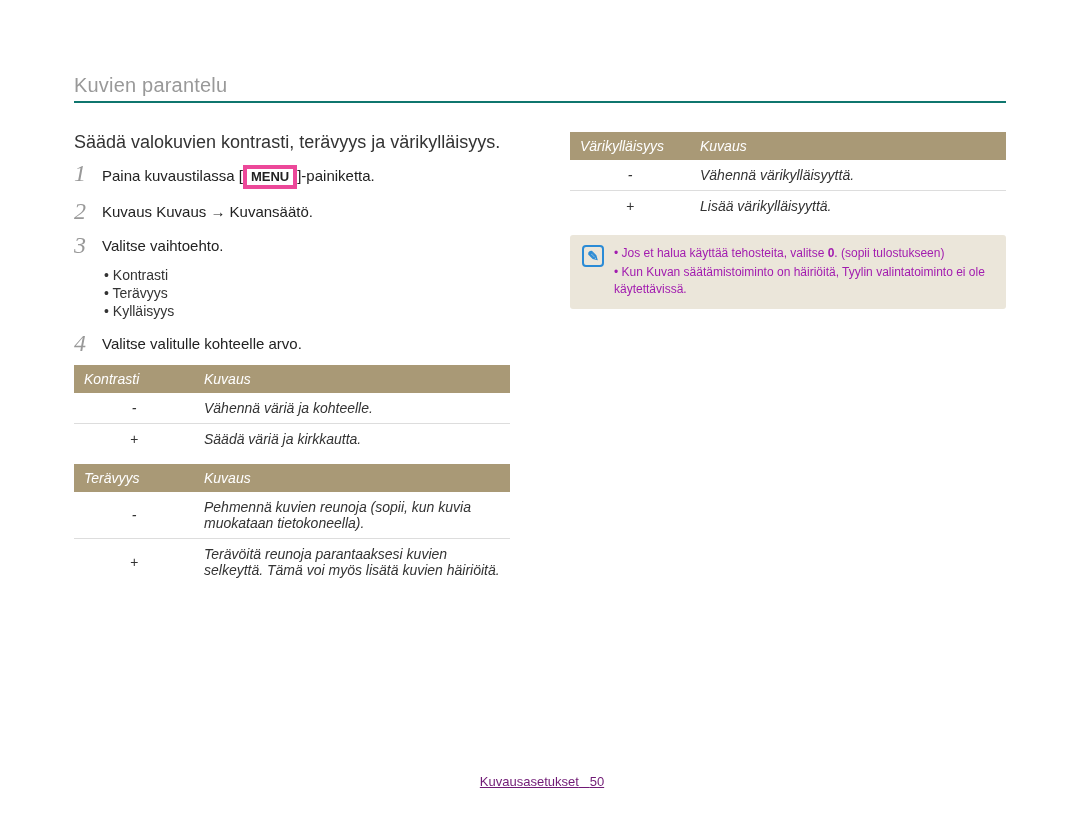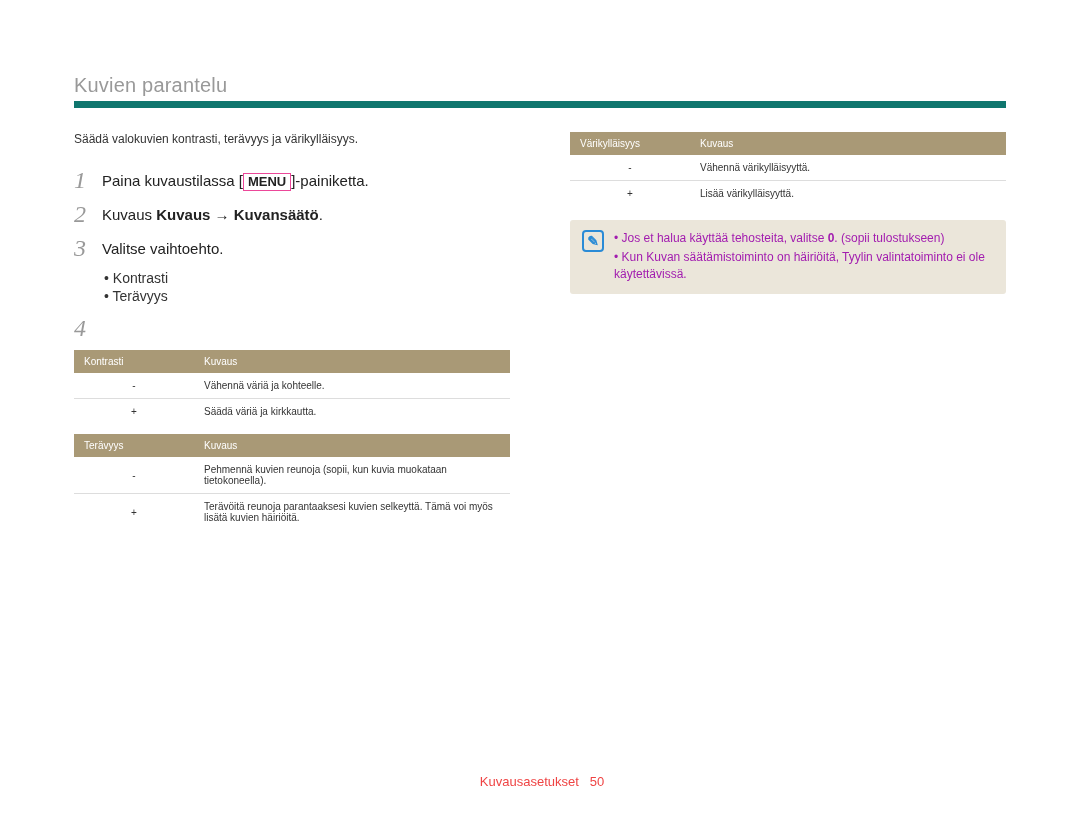--- a/index.html
+++ b/index.html
@@ -12,21 +12,21 @@
     color: #333;
   }
   .page-header {
     position: absolute;
     top: 74px;
     left: 74px;
     right: 74px;
     color: #999;
     font-size: 20px;
     font-weight: 300;
-    border-bottom: 7px solid #0f766e;
+    border-bottom: 2px solid #0f766e;
     padding-bottom: 4px;
     letter-spacing: 0.2px;
   }
   .content {
     position: absolute;
     top: 132px;
     left: 74px;
     right: 74px;
     display: flex;
     gap: 60px;
@@ -47,23 +47,23 @@
   }
   .camera-icon {
     display: inline-flex;
     align-items: center;
     justify-content: center;
     width: 26px;
     height: 20px;
   }
   .camera-icon svg { width: 22px; height: 18px; }
   .intro {
-    font-size: 12px;
-    color: #333;
-    margin-bottom: 22px;
+    font-size: 18px;
+    color: #333;
+    margin-bottom: 8px;
   }
   .step {
     display: flex;
     align-items: flex-start;
     gap: 10px;
     margin-bottom: 10px;
   }
   .step-num {
     font-family: Georgia, 'Times New Roman', serif;
     font-style: italic;
@@ -74,43 +74,44 @@
     padding-top: 0;
   }
   .step-body {
     font-size: 15px;
     color: #222;
     padding-top: 4px;
   }
   .menu-box {
     display: inline-block;
     font-weight: bold;
-    border: 1px solid #ec4899;
+    border: 4px solid #ec4899;
     padding: 0 4px;
     font-size: 13px;
     line-height: 16px;
     vertical-align: baseline;
   }
-  .bold { font-weight: bold; }
+  .bold { font-weight: normal; }
   .bullets {
     list-style: none;
     margin: 4px 0 12px 30px;
     font-size: 14px;
     color: #333;
   }
   .bullets li::before {
     content: "• ";
   }
   .bullets li { margin-bottom: 2px; }
   table.info {
     width: 100%;
     border-collapse: collapse;
     margin-top: 8px;
     margin-bottom: 10px;
-    font-size: 10px;
+    font-size: 14px;
+    font-style: italic;
   }
   table.info th {
     background: #a99976;
     color: #fff;
     text-align: left;
     font-weight: 400;
     padding: 6px 10px;
   }
   table.info th:first-child {
     width: 120px;
@@ -154,21 +155,22 @@
     line-height: 1.4;
   }
   .note-list li::before { content: "• "; }
   .note-list li { margin-bottom: 2px; }
   .footer {
     position: absolute;
     left: 4px; right: 0;
     bottom: 26px;
     text-align: center;
     font-size: 13px;
-    color: #ef4444;
+    color: #701a75;
+    text-decoration: underline;
   }
 </style>
 </head>
 <body>
 
 <div class="page-header">
   <span>Kuvien parantelu</span>
 </div>
 
 <div class="content">
@@ -192,24 +194,26 @@
     </div>
 
     <div class="step">
       <span class="step-num">3</span>
       <span class="step-body">Valitse vaihtoehto.</span>
     </div>
 
     <ul class="bullets">
       <li>Kontrasti</li>
       <li>Terävyys</li>
+      <li>Kylläisyys</li>
     </ul>
 
     <div class="step">
       <span class="step-num">4</span>
+      <span class="step-body">Valitse valitulle kohteelle arvo.</span>
     </div>
 
     <table class="info">
       <tbody>
           <tr>
         <th>Kontrasti</th>
         <th>Kuvaus</th>
       </tr>
       <tr>
         <td>-</td>

